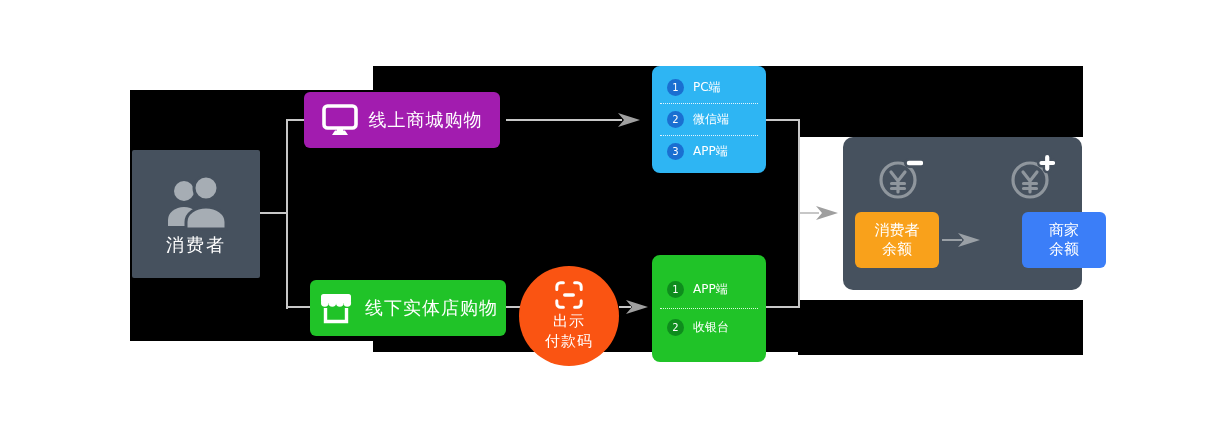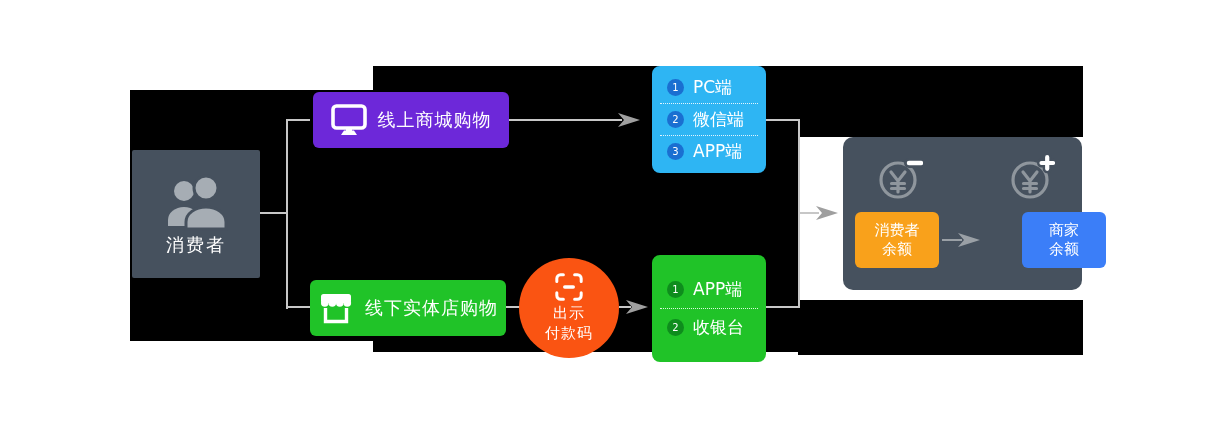--- a/index.html
+++ b/index.html
@@ -6,39 +6,39 @@
   .canvas{position:relative;width:1210px;height:440px;background:#fff;overflow:hidden;
           font-family:"DejaVu Sans",sans-serif;}
   .tile{position:absolute;background:#000;}
   .line{position:absolute;background:#c7c7c7;}
   .ah{position:absolute;width:22px;height:14px;}
   .node{position:absolute;display:flex;align-items:center;justify-content:center;color:#fff;}
 
   .consumer{left:132px;top:150px;width:128px;height:128px;background:#46515e;border-radius:2px;
             flex-direction:column;gap:2px;font-size:18px;letter-spacing:2px;}
   .action{width:196px;height:56px;border-radius:6px;gap:11px;font-size:18px;letter-spacing:1px;}
-  #online-action{left:313px;top:92px;background:#6d28d9;}
+  #online-action{left:304px;top:92px;background:#a21caf;}
   #offline-action{left:310px;top:280px;background:#20c328;justify-content:center;}
 
-  .paycircle{left:519px;top:258px;width:100px;height:100px;border-radius:50%;background:#fa5412;
+  .paycircle{left:519px;top:266px;width:100px;height:100px;border-radius:50%;background:#fa5412;
              flex-direction:column;font-size:15px;line-height:1.32;letter-spacing:1px;}
   .paycircle .scan{margin-bottom:2px;}
 
   .list{position:absolute;width:114px;height:107px;border-radius:8px;color:#fff;
         box-sizing:border-box;display:flex;flex-direction:column;justify-content:center;padding:4px 0;}
   #online-list{left:652px;top:66px;background:#2eb5f3;}
   #offline-list{left:652px;top:255px;background:#20c328;}
   .lrow{display:flex;align-items:center;gap:9px;padding-left:15px;height:31px;}
   #offline-list .lrow{height:37px;}
   .lsep{border-top:1px dotted rgba(255,255,255,.85);margin:0 8px;height:0;}
   .badge{width:17px;height:17px;border-radius:50%;display:flex;align-items:center;justify-content:center;
          font-size:10px;flex:none;color:#fff;}
   .badge.blue{background:#1a6fd1;}
   .badge.green{background:#0e8d1d;}
-  .llabel{font-size:17px;}
+  .llabel{font-size:12px;}
 
   .panel{position:absolute;left:843px;top:137px;width:239px;height:153px;background:#46515e;border-radius:10px;}
   .coin{position:absolute;}
   #coin-minus{left:34px;top:18px;}
   #coin-plus{left:166px;top:18px;}
   .balance{position:absolute;width:84px;height:56px;border-radius:6px;color:#fff;display:flex;
            flex-direction:column;align-items:center;justify-content:center;font-size:15px;line-height:1.3;}
   #consumer-balance{left:12px;top:75px;background:#f9a11b;}
   #merchant-balance{left:143px;top:75px;background:#3b7ef8;margin-left:36px;}
 </style>

